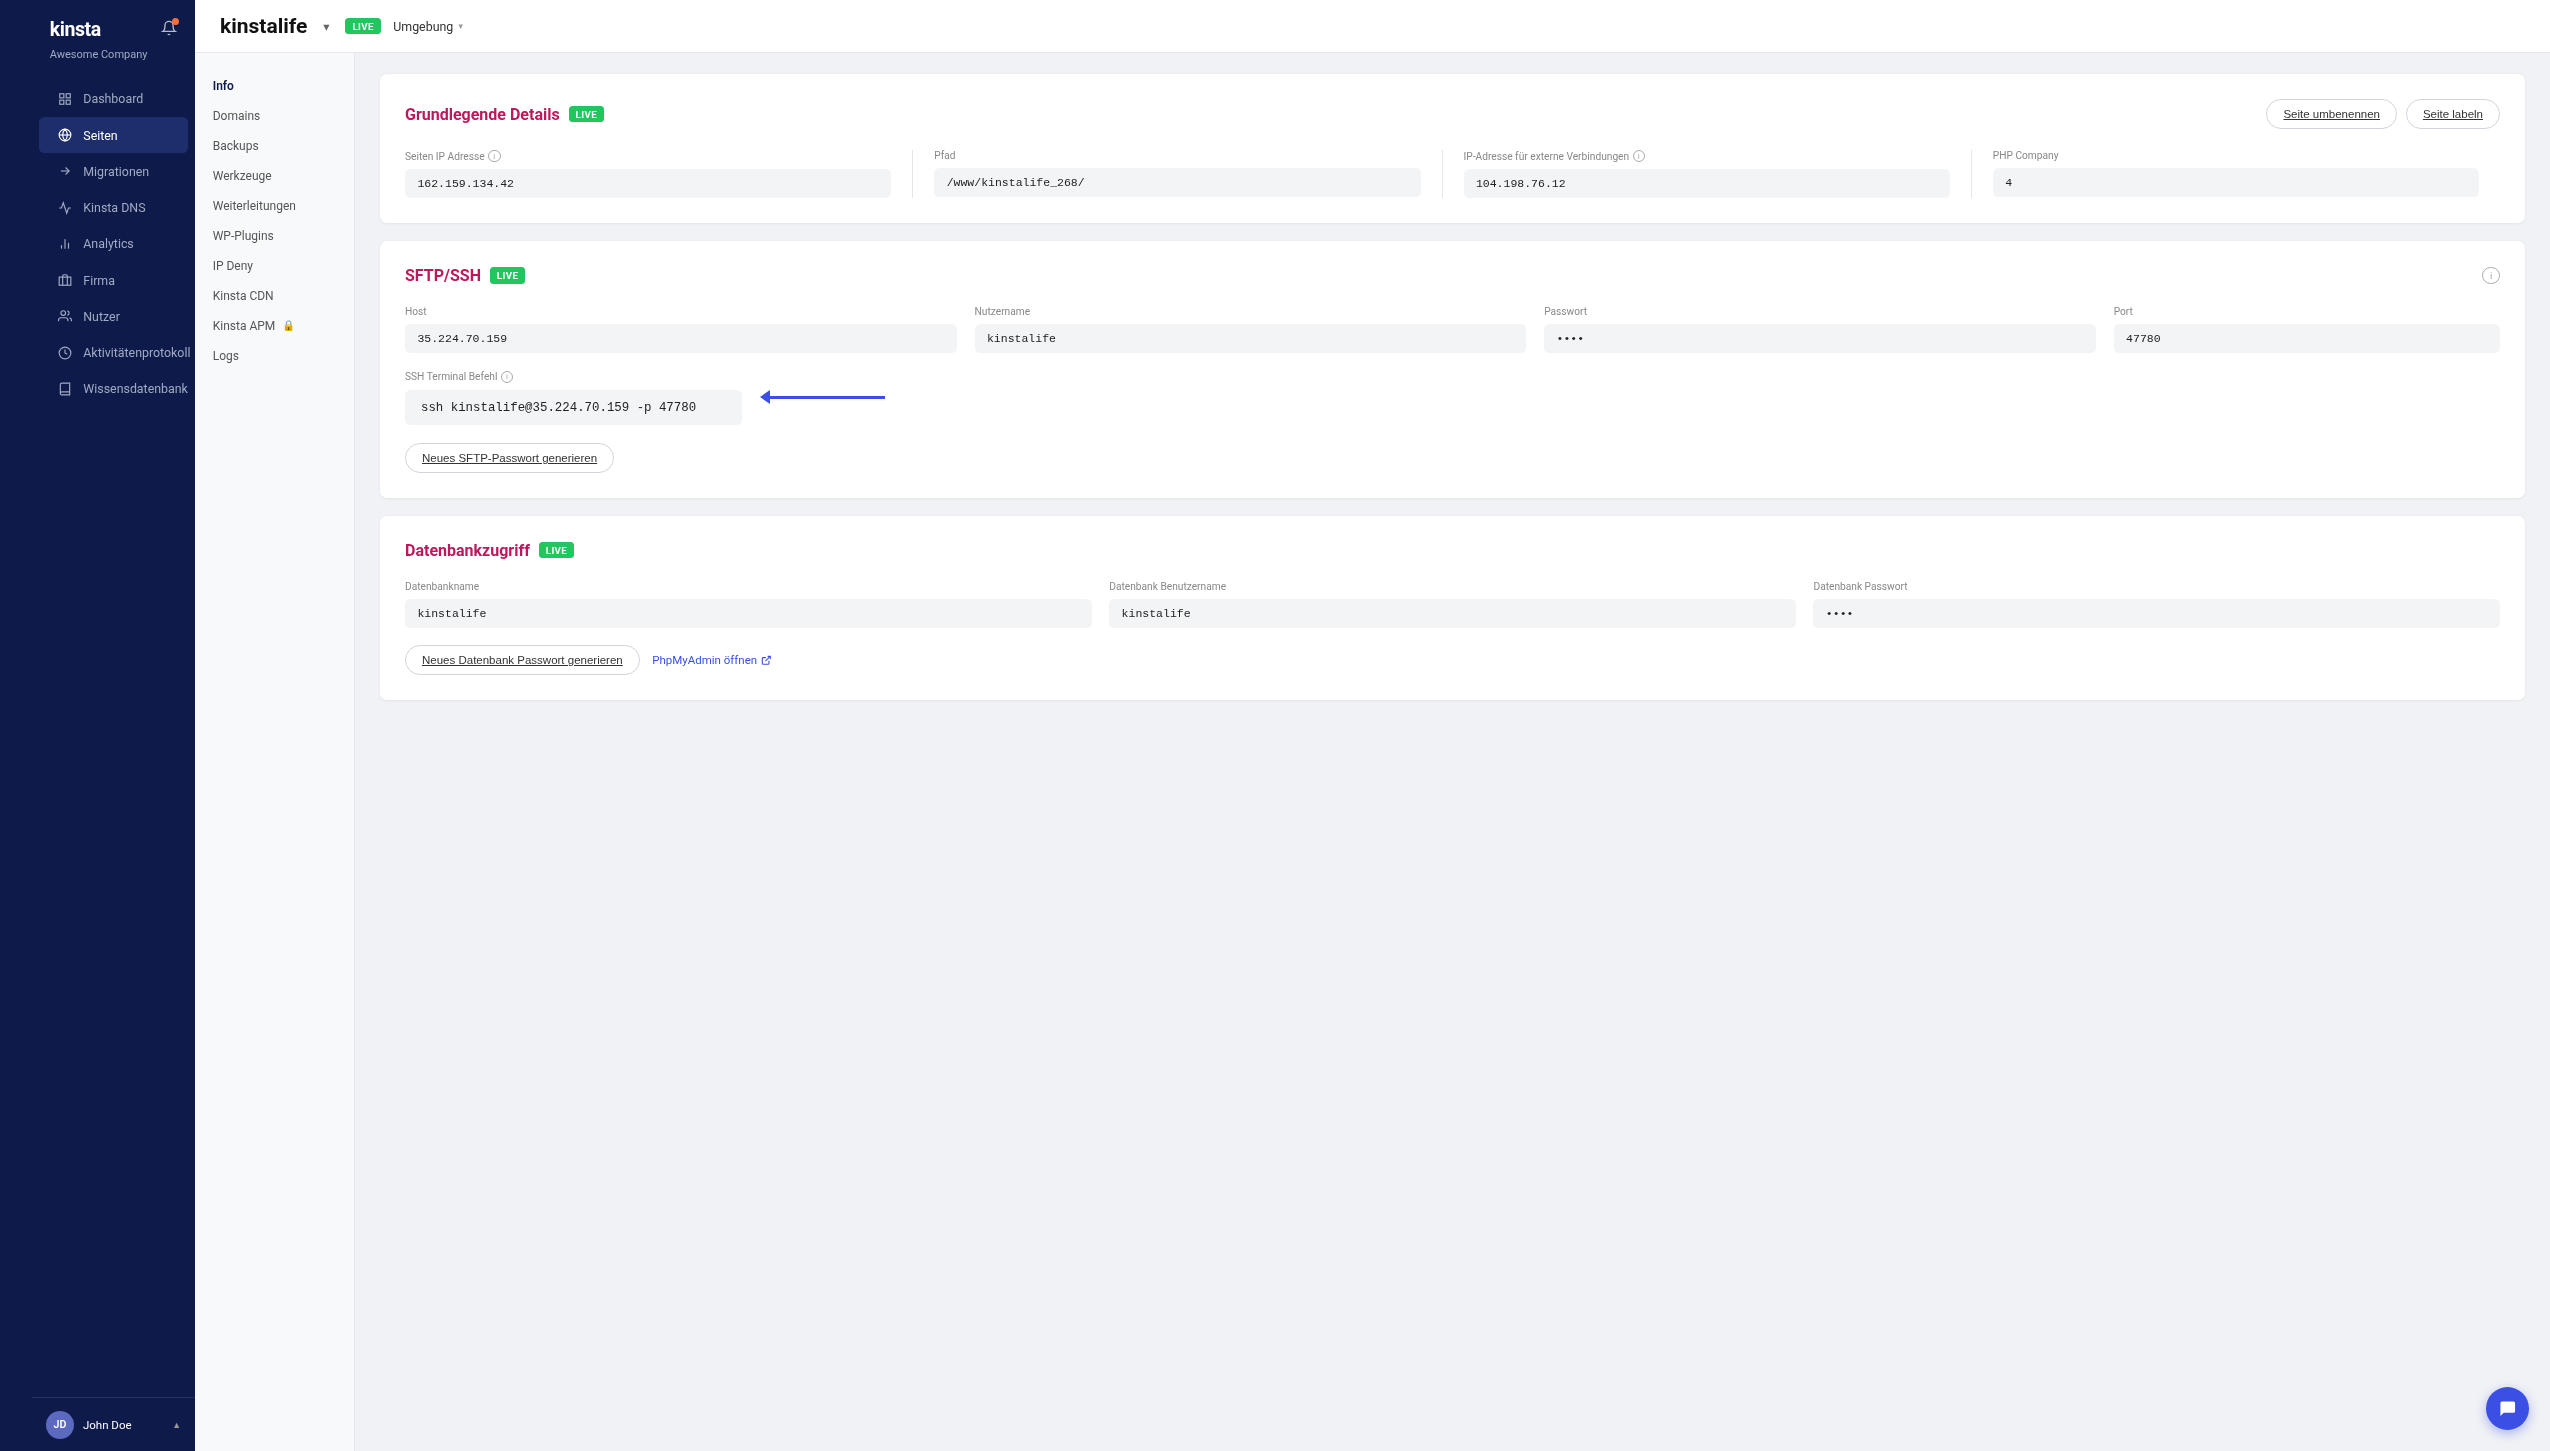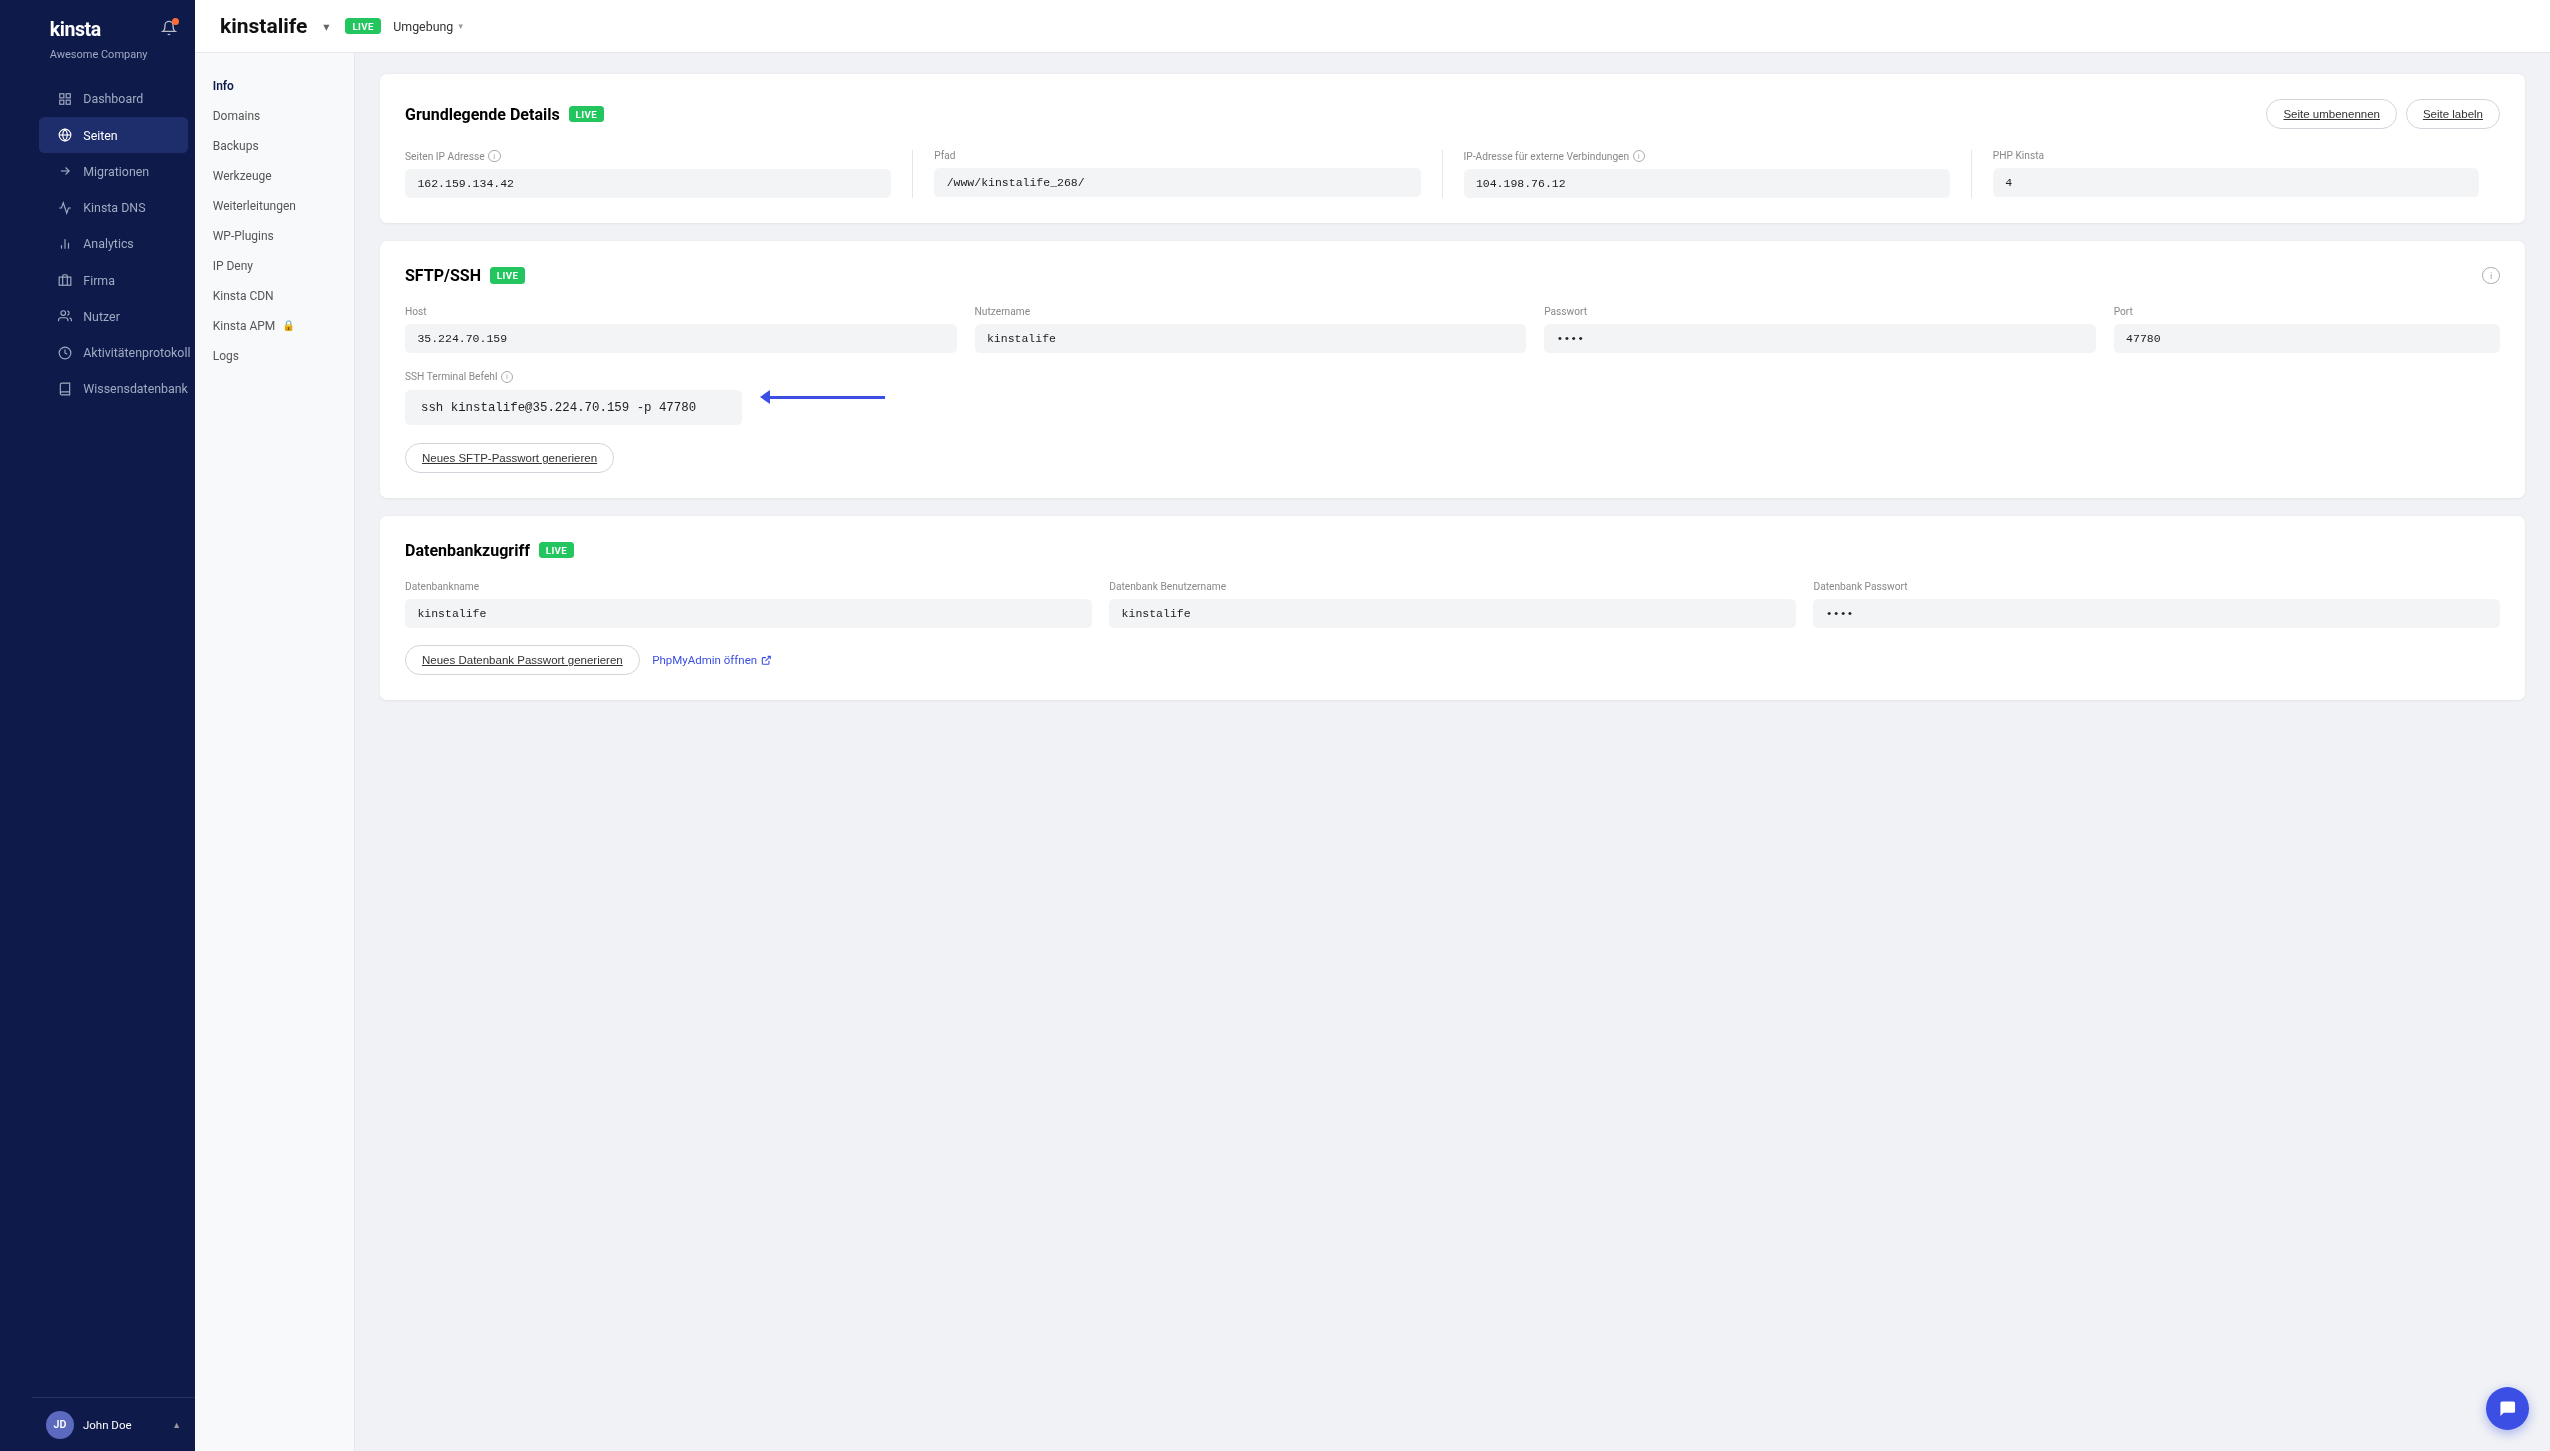--- a/index.html
+++ b/index.html
@@ -145,21 +145,21 @@
       display: flex;
       align-items: center;
       justify-content: space-between;
       margin-bottom: 21px;
     }
     .card-title-row {
       display: flex;
       align-items: center;
       gap: 8.9px;
     }
-    .card-title { font-size: 16px; font-weight: 700; color: #000000; }
+    .card-title { font-size: 16px; font-weight: 700; color: #be185d; }
     .card-actions { display: flex; gap: 8.9px; }
 
     
     .btn {
       padding: 8px 16px;
       border-radius: 17.7px;
       border: 1.3px solid #d1d5db;
       background: #fff;
       font-size: 11.5px;
       color: #333;
@@ -524,21 +524,21 @@
             <div class="info-value">/www/kinstalife_268/</div>
           </div>
           <div class="info-cell">
             <div class="info-label">
               <span>IP-Adresse für externe Verbindungen</span>
               <span class="info-icon">i</span>
             </div>
             <div class="info-value">104.198.76.12</div>
           </div>
           <div class="info-cell">
-            <div class="info-label">PHP Kinsta</div>
+            <div class="info-label">PHP Company</div>
             <div class="info-value">4</div>
           </div>
         </div>
       </div>
 
       <div class="card">
         <div class="card-header">
           <div class="card-title-row">
             <span class="card-title">SFTP/SSH</span>
             <span class="live-badge">LIVE</span>

